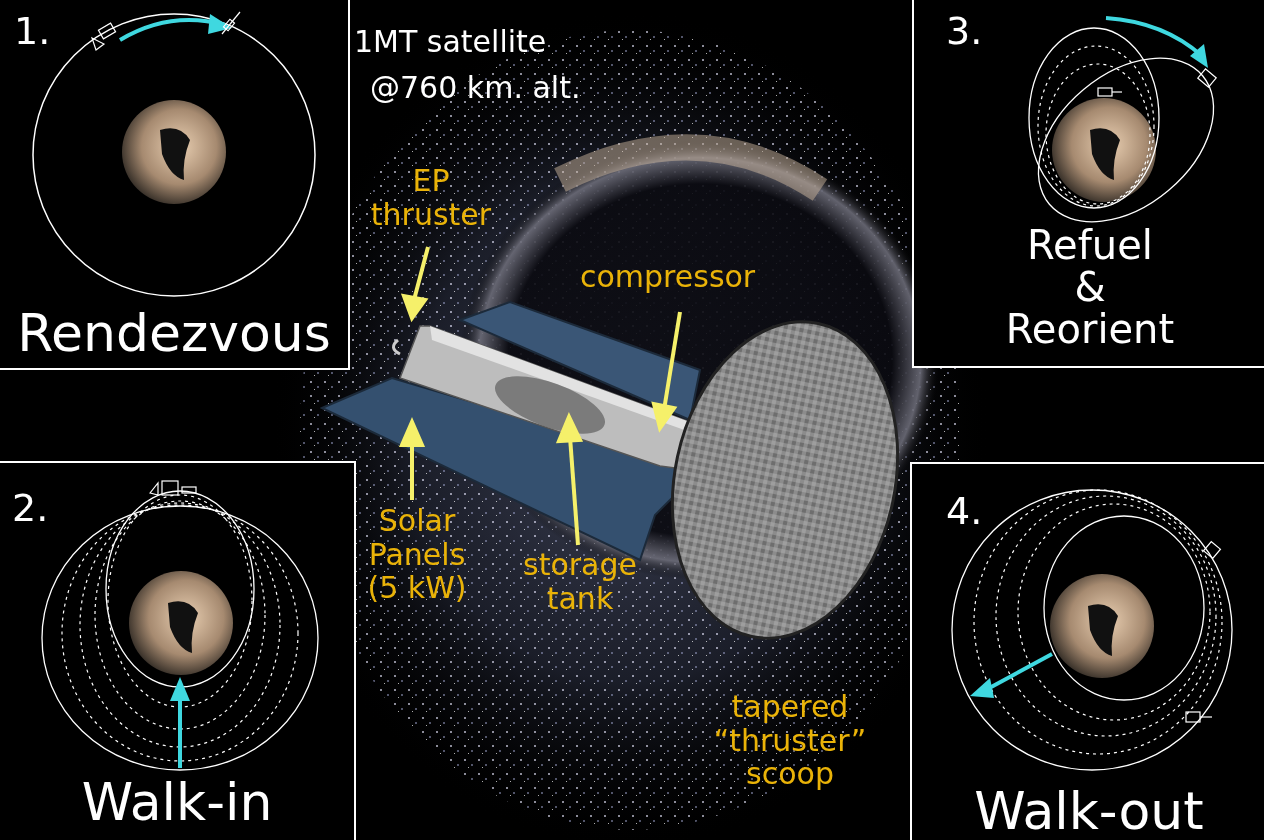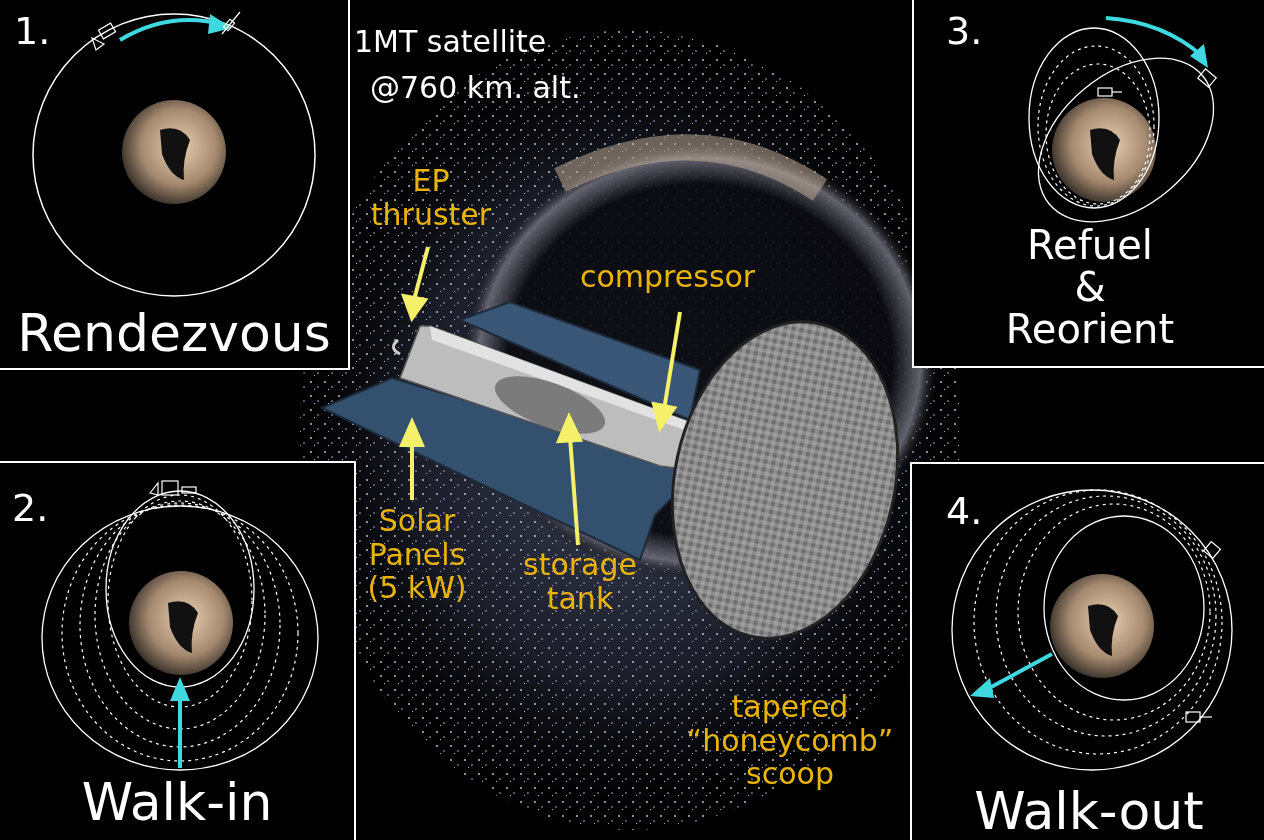--- a/index.html
+++ b/index.html
@@ -200,15 +200,15 @@
   <div>Solar</div>
   <div>Panels</div>
   <div>(5 kW)</div>
 </div>
 <div class="lbl" style="left:512px; top:548px; width:136px;">
   <div>storage</div>
   <div>tank</div>
 </div>
 <div class="lbl" style="left:680px; top:646px; width:220px;margin-top:44px;">
   <div>tapered</div>
-  <div>“honeycomb”</div>
+  <div>“thruster”</div>
   <div>scoop</div>
 </div>
 
 </body></html>

